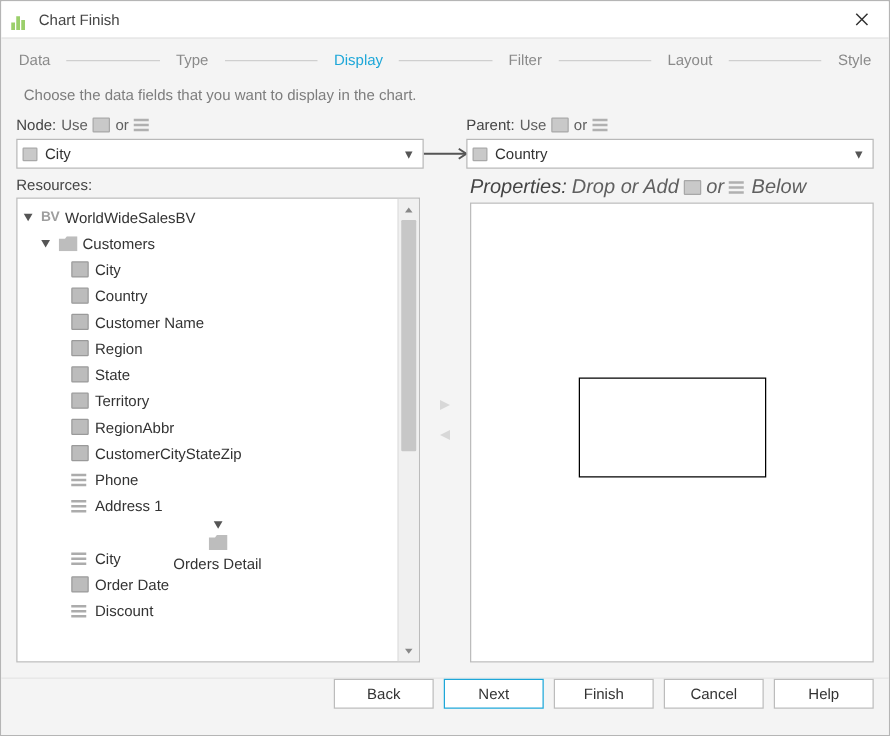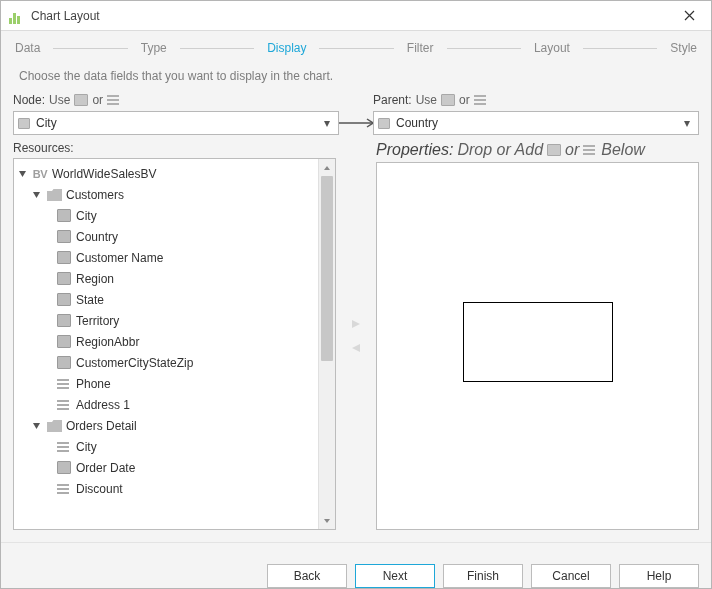--- a/index.html
+++ b/index.html
@@ -226,21 +226,21 @@
   }
   .prop-label-line {
     display:flex; align-items:center; gap:4px;
     color:#606060; font-size:16px; margin-bottom:3px;font-style:italic;
   }
 
   
   .button-bar {
     height:46px;
     display:flex;
-    align-items:flex-end;
+    align-items:flex-start;
     justify-content:flex-end;
     gap:8px;
     padding: 0 12px;
     background:#f4f4f4;
     border-top:1px solid #e3e3e3;
   }
   .btn {
     width:80px; height:24px;
     background:#fff;
     border:1px solid #bcbcbc;
@@ -254,21 +254,21 @@
 <body>
 
 <div class="window-border">
 
   <div class="titlebar">
     <div class="title-icon">
       <span class="bar b1"></span>
         <span class="bar b2"></span>
         <span class="bar b3"></span>
     </div>
-    <div class="title-text">Chart Layout</div>
+    <div class="title-text">Chart Finish</div>
     <div class="close-btn">
       <svg viewBox="0 0 11 11">
           <path d="M1 1 L10 10 M10 1 L1 10" stroke="#333" stroke-width="1.2" fill="none"></path>
         </svg>
     </div>
   </div>
 
   <div class="body-div">
 
     <div class="step-nav">
@@ -433,21 +433,21 @@
                 <span class="node-icon">
                     <span class="text-icon">
                       <span></span>
                       <span></span>
                       <span></span>
                     </span>
                   </span>
                 <span class="label">Address 1</span>
               </div>
 
-              <div class="tree-row" style="padding-left:14px;">
+              <div class="tree-row" style="padding-left:14px;flex-direction:column;">
                 <span class="expander">
                     <svg viewBox="0 0 9 9">
                       <path d="M1 2 L8 2 L4.5 8 Z" fill="#555"></path>
                     </svg>
                   </span>
                 <span class="node-icon folder-icon">
                     <svg viewBox="0 0 15 12">
                       <path d="M0 2 L5 2 L6.5 0 L15 0 L15 12 L0 12 Z" fill="#bdbdbd"></path>
                     </svg>
                   </span>

